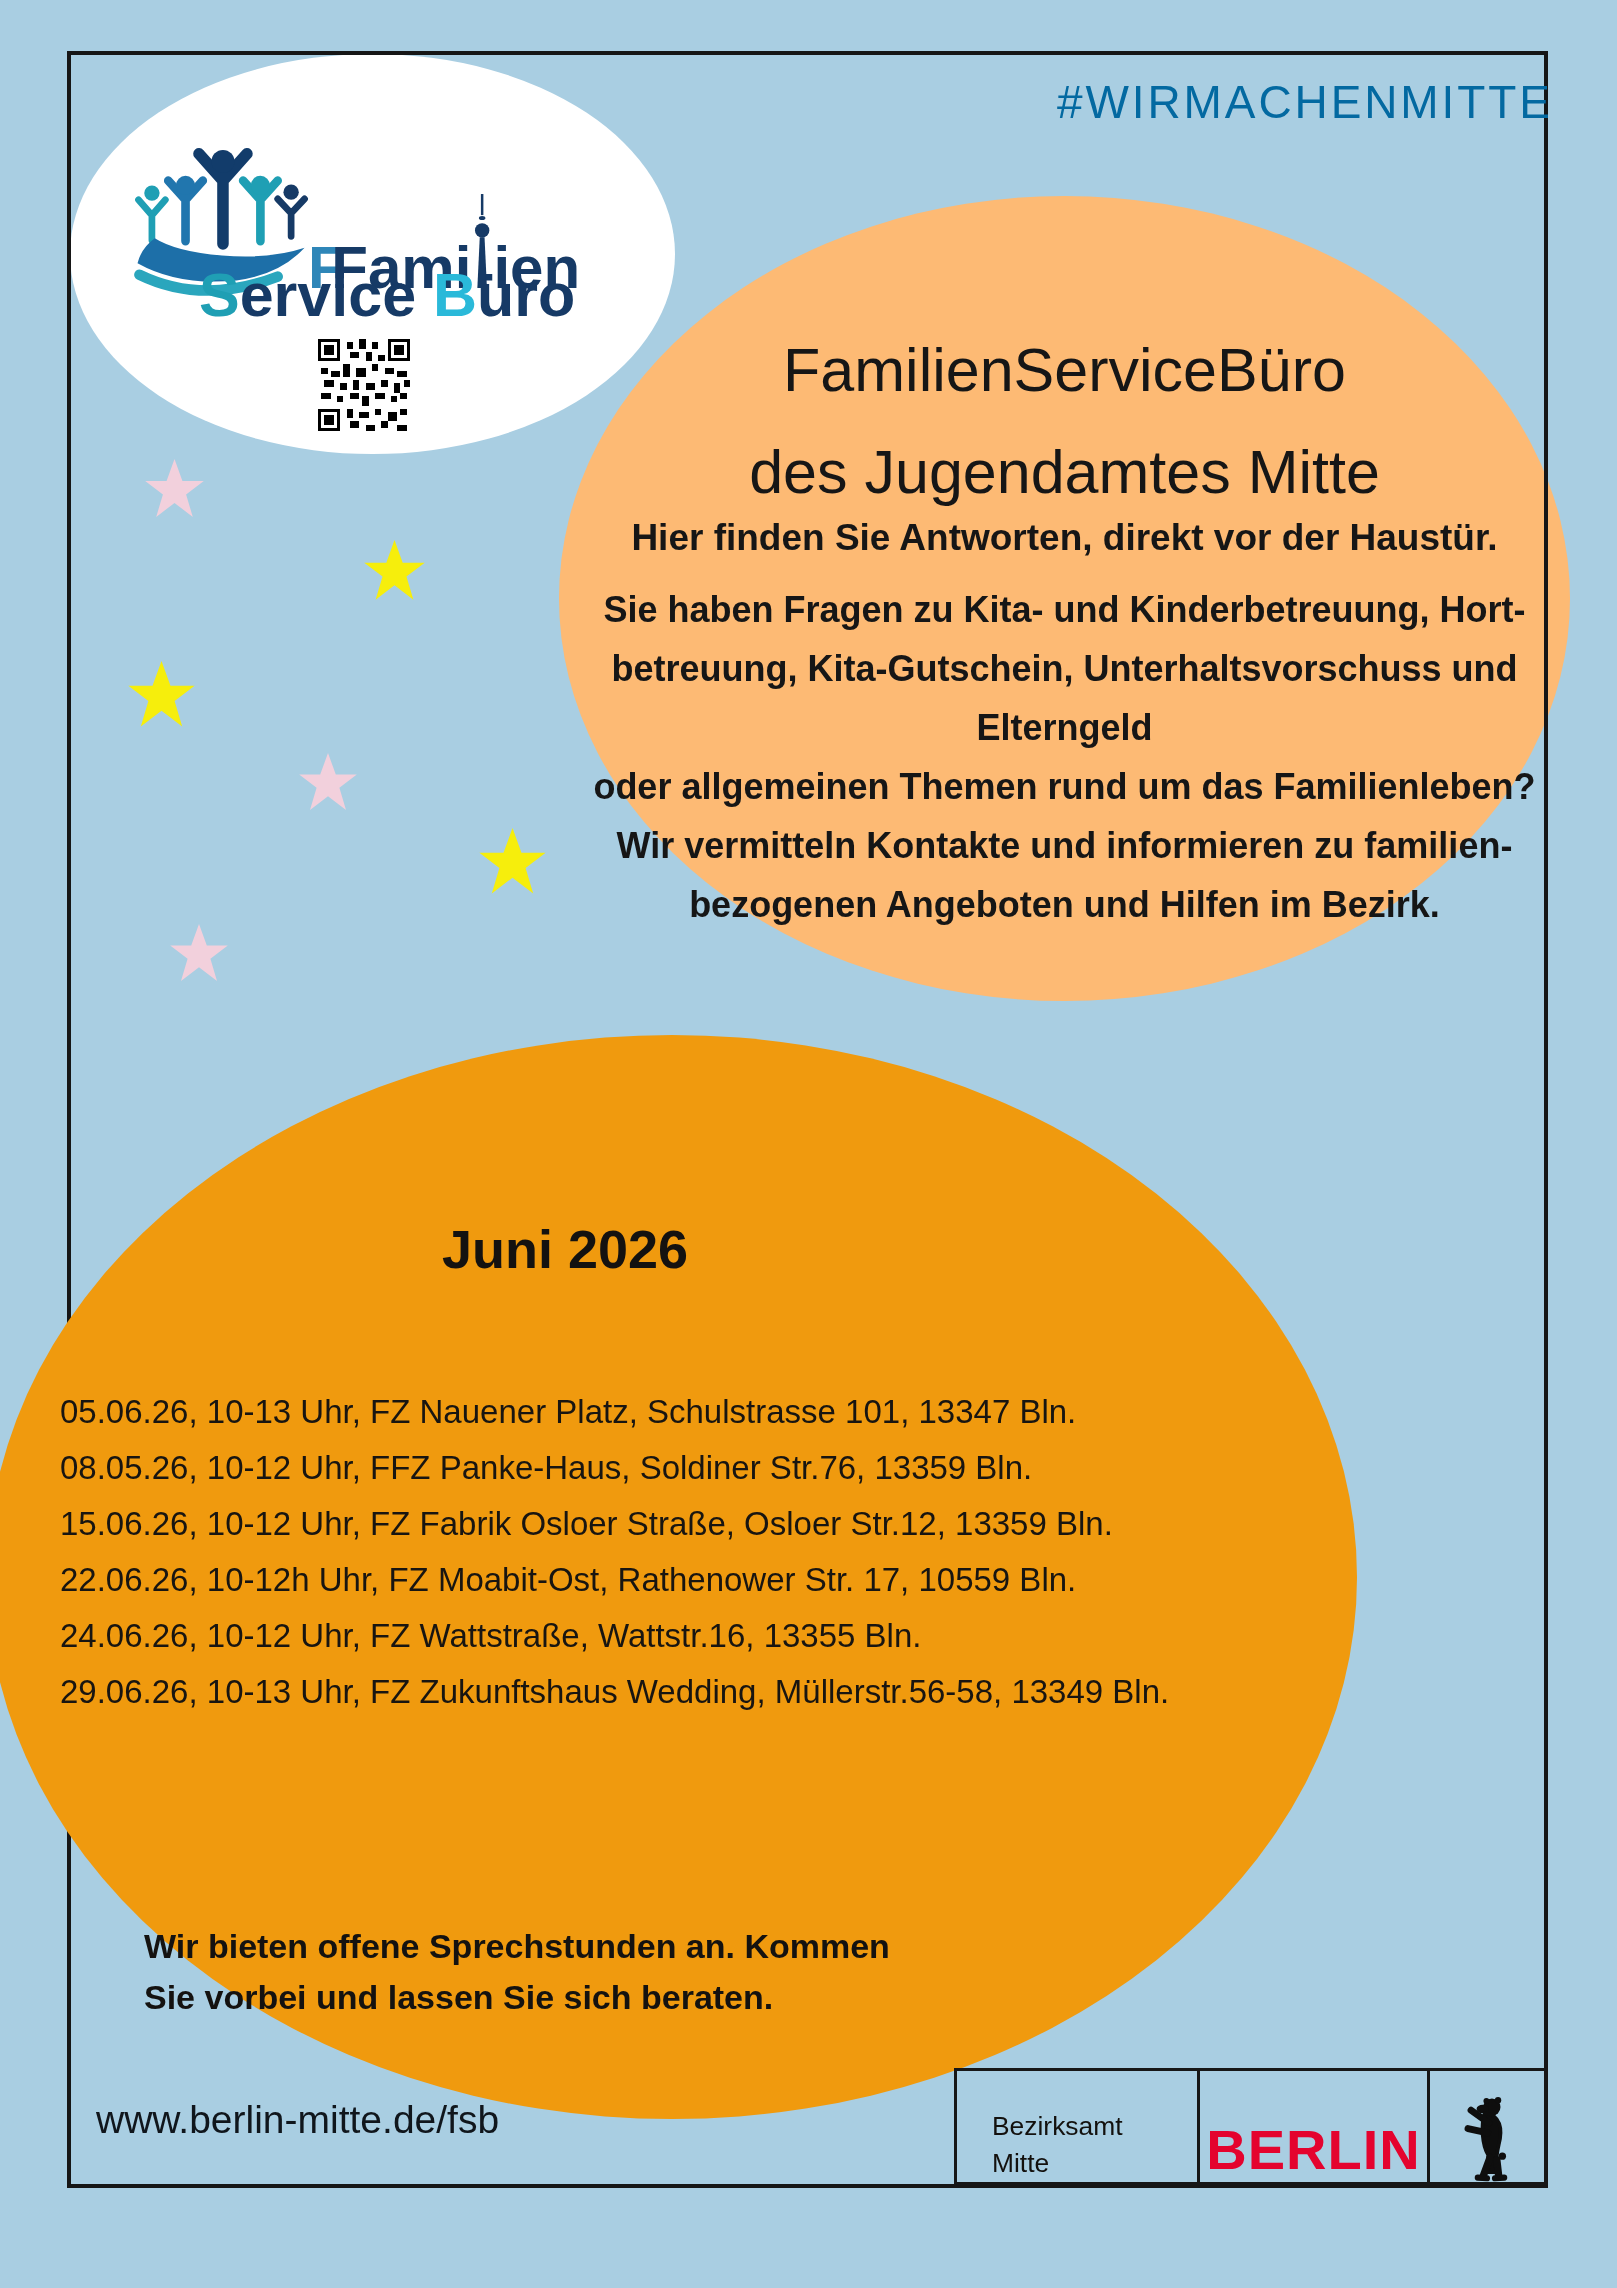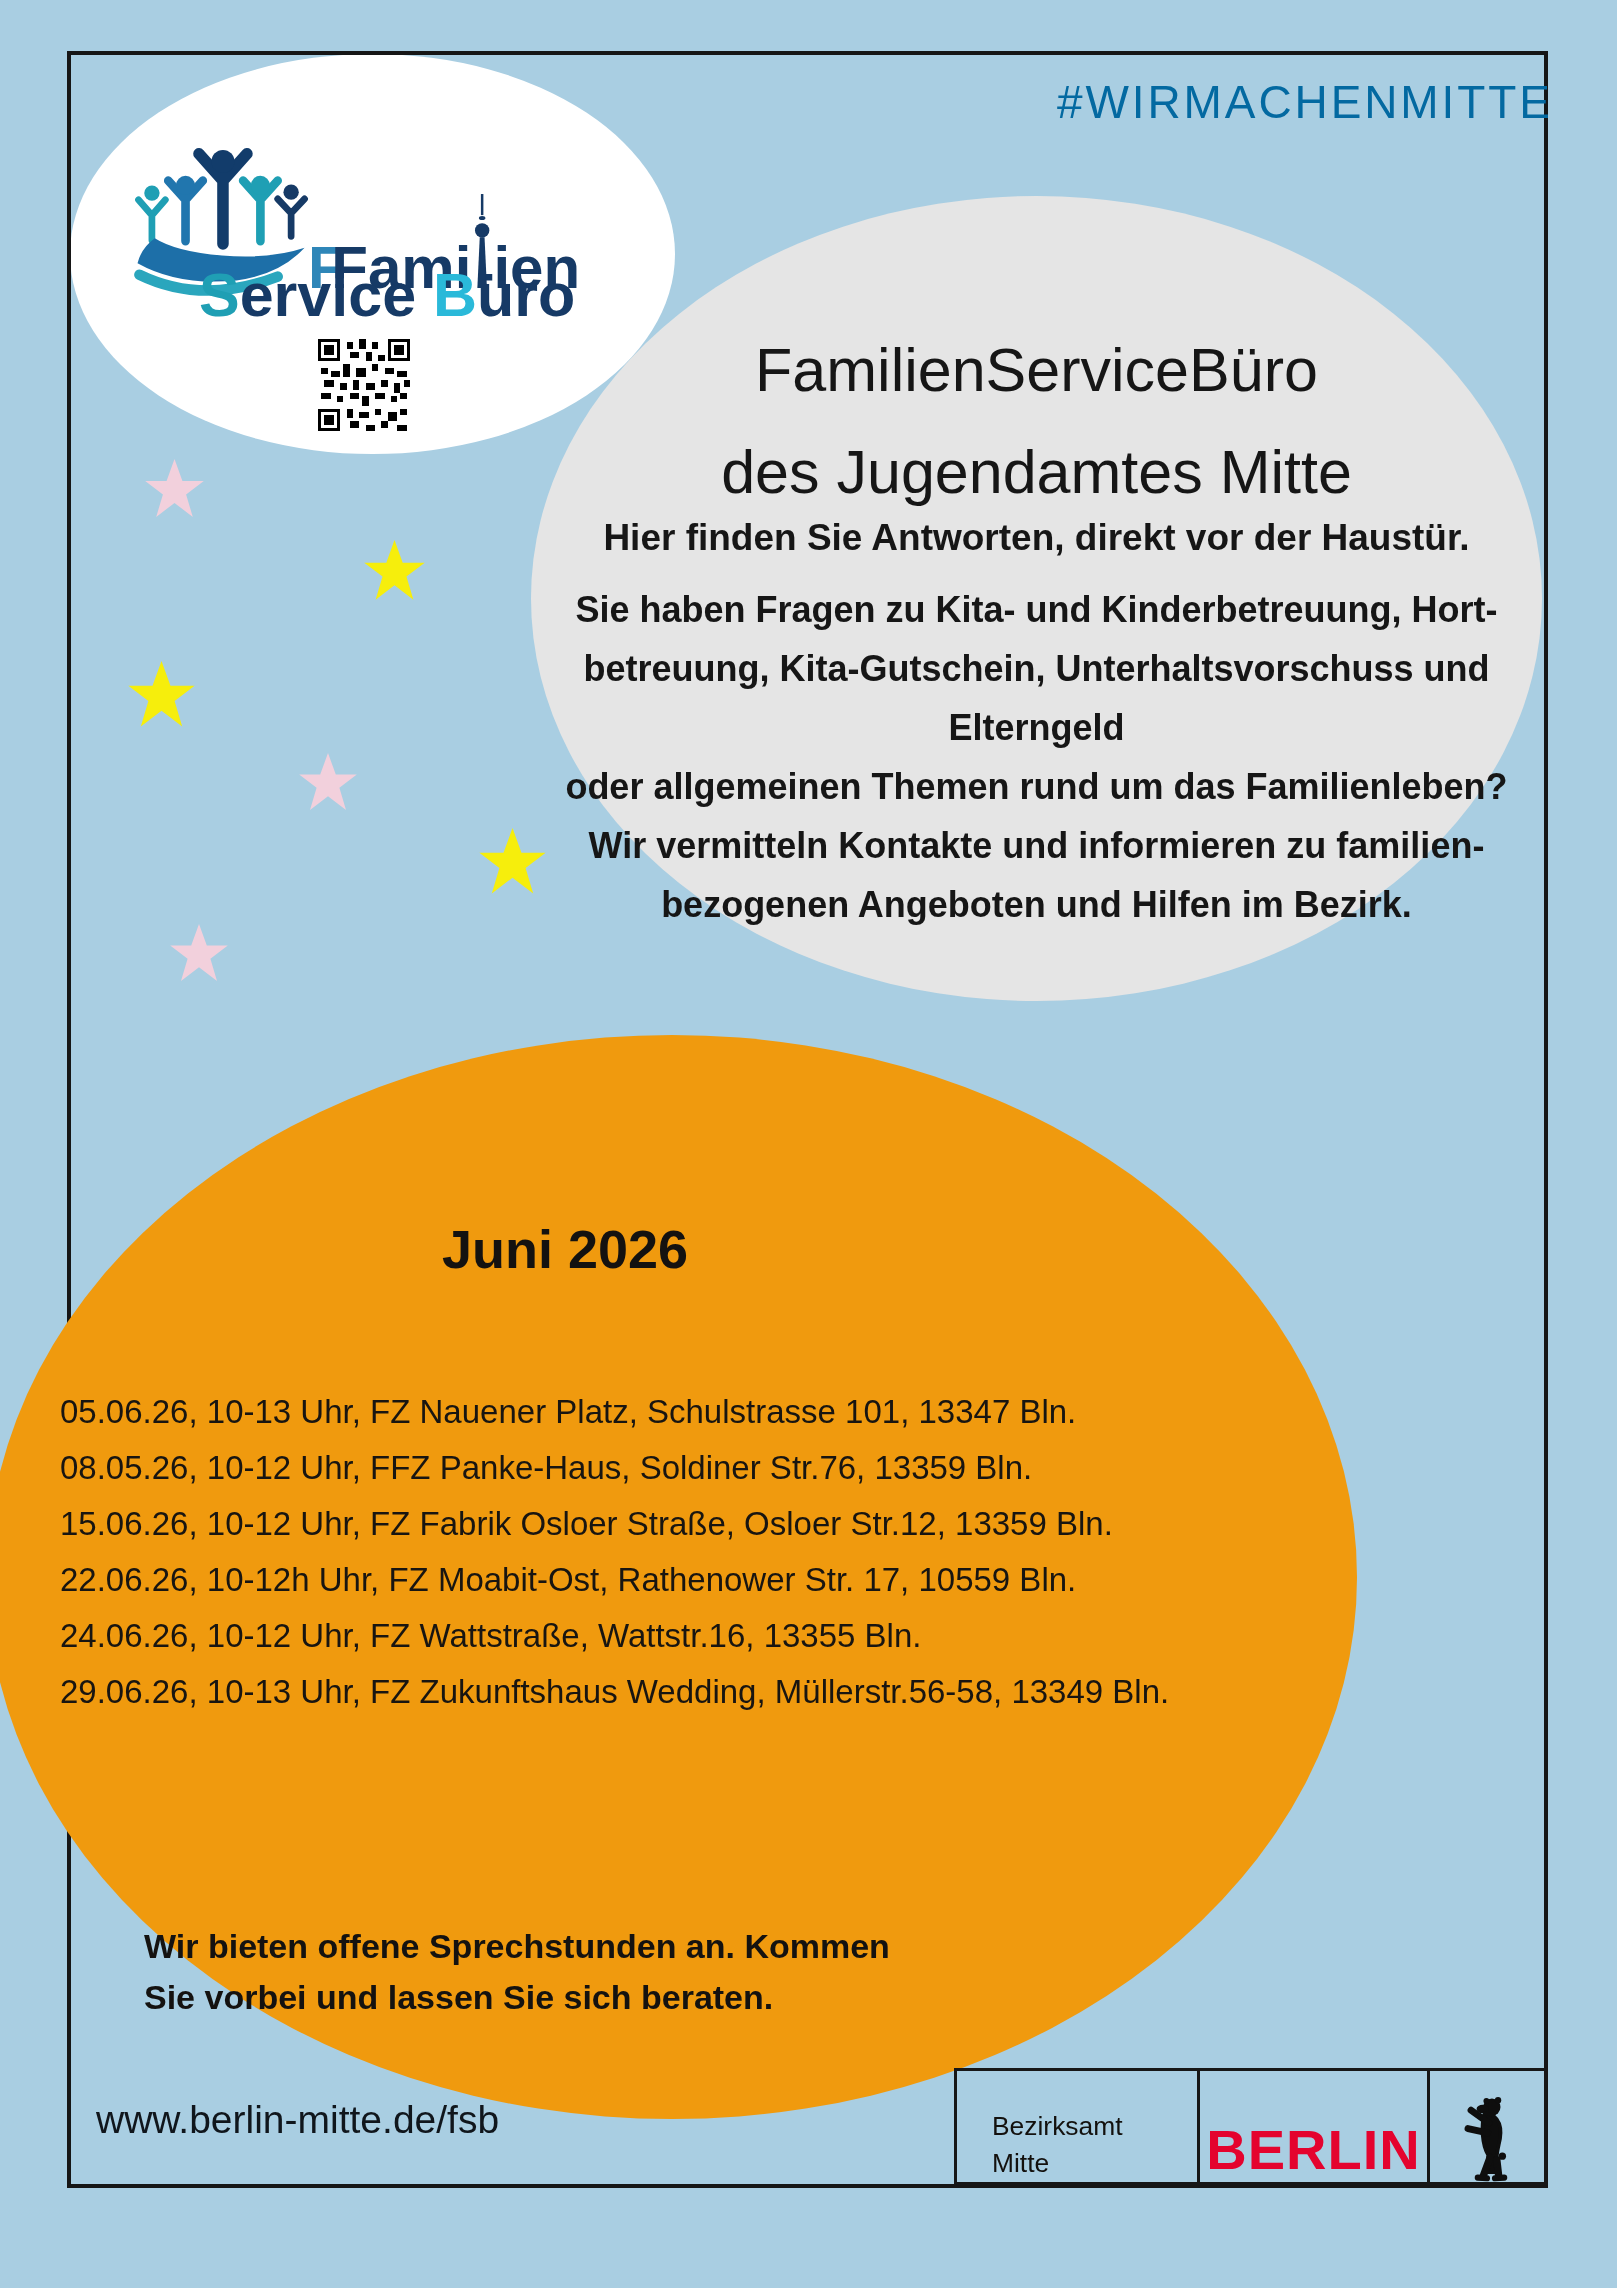--- a/index.html
+++ b/index.html
@@ -26,22 +26,22 @@
     background:#ffffff;z-index:2;
   }
   .logo-line1{left:238px;top:140px;font-size:60px;font-weight:bold;color:#163a66;white-space:nowrap;}
   .logo-line2{left:117px;top:206px;font-size:61px;font-weight:bold;color:#163a66;white-space:nowrap;margin-left:12px;}
   .tint-blue{color:#2e86b8;}
   .tint-teal{color:#1f9fb4;}
   .tint-cyan{color:#2ab9d9;}
   .tower-wrap{display:inline-block;width:16.3px;height:94px;vertical-align:baseline;margin:0 2.9px;}
   
   .yellow-ellipse{
-    left:531px;top:196px;width:1011px;height:805px;border-radius:50%;
-    background:#e5e5e5;z-index:2;
+    left:559px;top:196px;width:1011px;height:805px;border-radius:50%;
+    background:#fdba74;z-index:2;
   }
   .y-title{left:0;top:123px;width:100%;text-align:center;font-size:61px;line-height:102px;font-weight:500;color:#161616;}
   .y-sub{left:0;top:321px;width:100%;text-align:center;font-size:37px;font-weight:bold;color:#161616;}
   .y-body{left:3%;top:384px;width:94%;text-align:center;font-size:36px;line-height:59px;font-weight:bold;color:#161616;}
   
   .star{
     clip-path:polygon(50% 0%,63% 36%,98% 36%,69% 58%,80% 95%,50% 72%,20% 95%,31% 58%,2% 36%,37% 36%);
     z-index:2;
   }
   .star.pink{background:#f2d0dc;}

